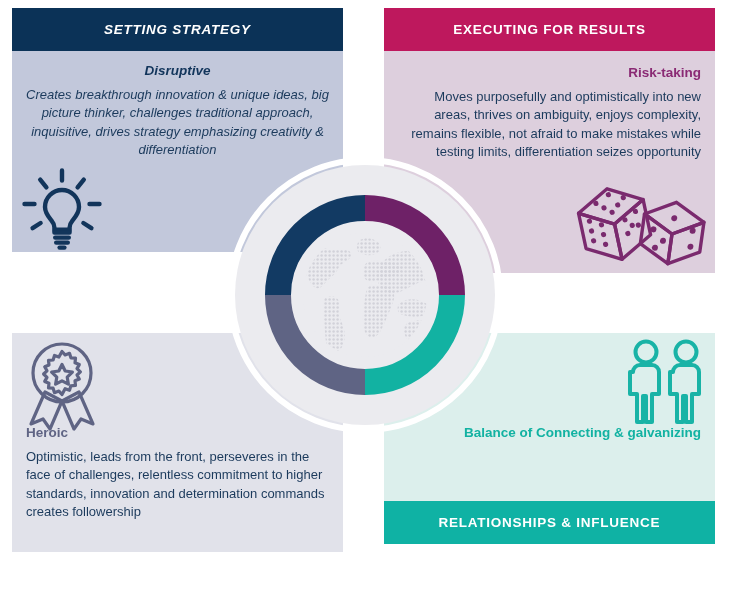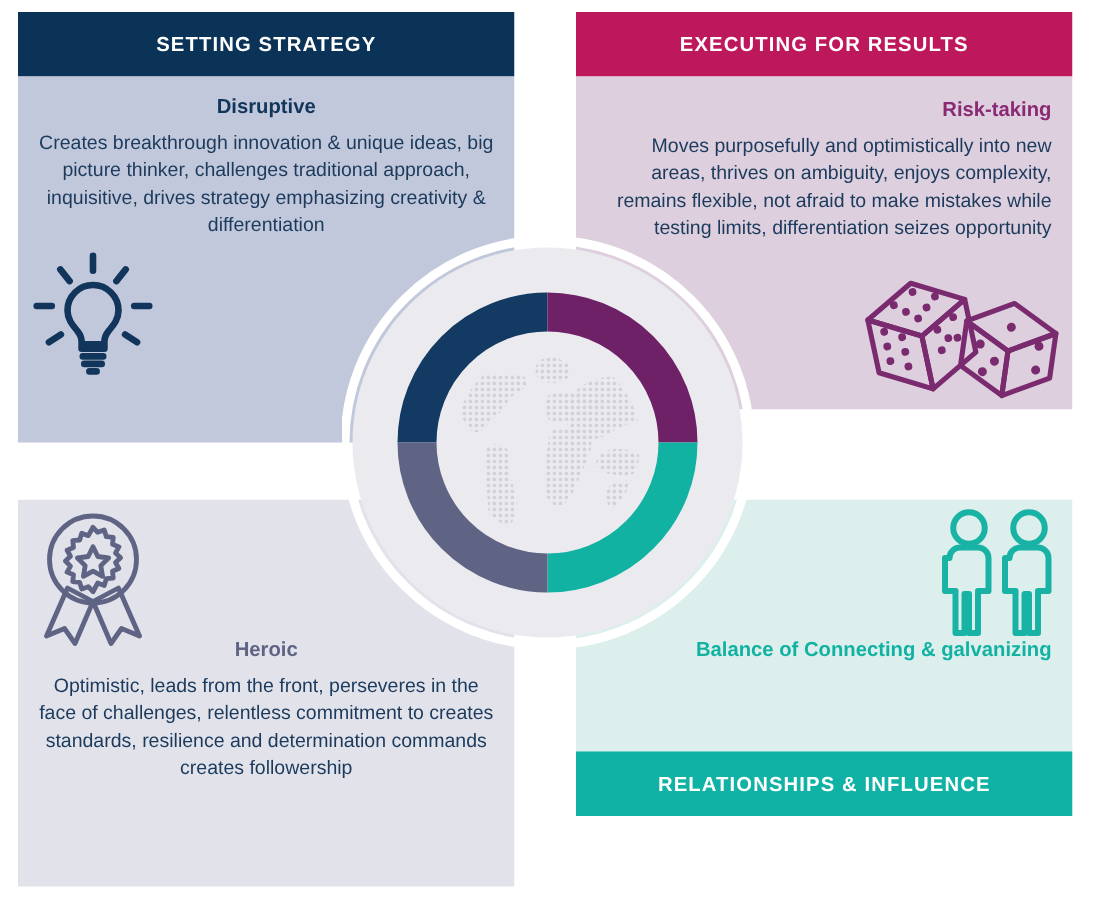--- a/index.html
+++ b/index.html
@@ -61,21 +61,21 @@
   }
   .card-text {
     font-size: 13px;
     line-height: 1.42;
     margin: 0;
     color: #1b3a5c;
   }
 
   
   #panel-setting-strategy {
-    left: 12px; top: 8px; width: 331px; height: 287px;
+    left: 12px; top: 8px; width: 331px; height: 244px; font-style: italic;
   }
   #panel-setting-strategy .panel-header { background: #0b3257; }
   #panel-setting-strategy .panel-body {
     top: 43px; height: 247px;
     background: #c2c8db;
     padding: 12px 14px 0 14px;
     text-align: center;
   }
   #panel-setting-strategy .card-title { color: #12355b; }
 
@@ -91,24 +91,24 @@
     text-align: right;
   }
   #panel-executing-results .card-title { color: #8a2a74; }
 
   
   #panel-leading-teams {
     left: 12px; top: 333px; width: 331px; height: 263px;
   }
   #panel-leading-teams .panel-footer { background: #5f6484; }
   #panel-leading-teams .panel-body {
-    top: 0; height: 258px;
+    top: 0; height: 219px;
     background: #e1e2ea;
     padding: 8px 14px 0 14px;
-    text-align: center;
+    text-align: left;
   }
   #panel-leading-teams .card-title { color: #5f6484; }
 
   
   #panel-relationships-influence {
     left: 384px; top: 333px; width: 331px; height: 211px;
   }
   #panel-relationships-influence .panel-footer { background: #0fb2a4; }
   #panel-relationships-influence .panel-body {
     top: 0; height: 219px;
@@ -151,21 +151,21 @@
     <div class="panel-body">
       <p class="card-title">Risk-taking</p>
       <p class="card-text">Moves purposefully and optimistically into new areas, thrives on ambiguity, enjoys complexity, remains flexible, not afraid to make mistakes while testing limits, differentiation seizes opportunity</p>
     </div>
   </div>
 
   <div class="panel" id="panel-leading-teams">
     <div class="panel-body">
       <div style="height:84px"></div>
       <p class="card-title">Heroic</p>
-      <p class="card-text">Optimistic, leads from the front, perseveres in the face of challenges, relentless commitment to creates standards, resilience and determination commands creates followership</p>
+      <p class="card-text">Optimistic, leads from the front, perseveres in the face of challenges, relentless commitment to higher standards, innovation and determination commands creates followership</p>
     </div>
   </div>
 
   <div class="panel" id="panel-relationships-influence">
     <div class="panel-body">
       <div style="height:84px"></div>
       <p class="card-title">Balance of  Connecting &amp; galvanizing</p>
     </div>
     <div class="panel-footer">RELATIONSHIPS &amp; INFLUENCE</div>
   </div>

